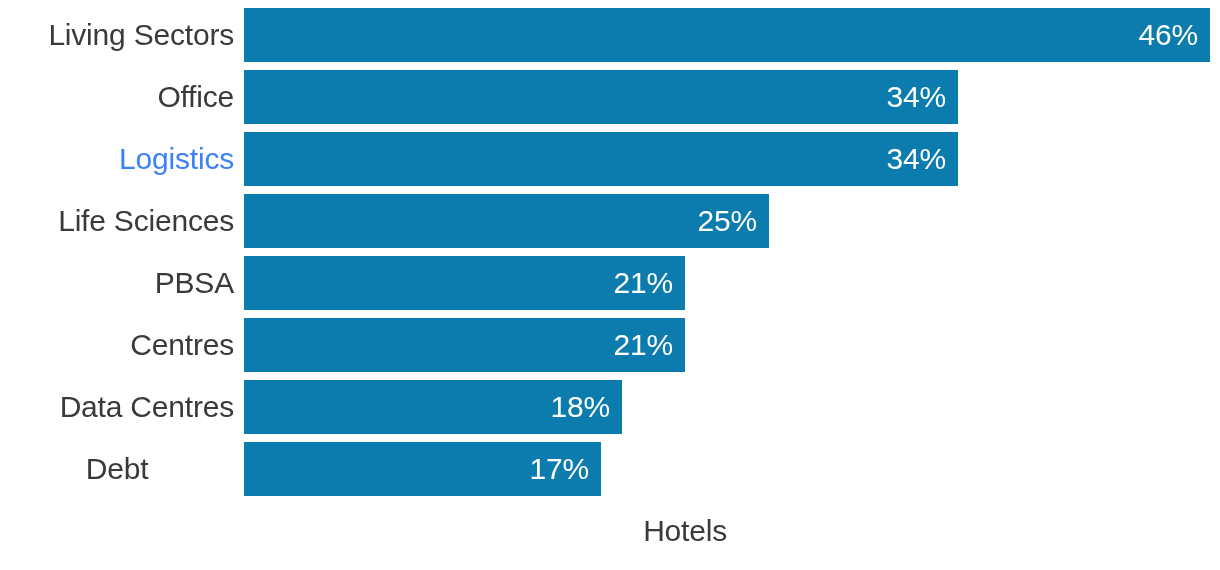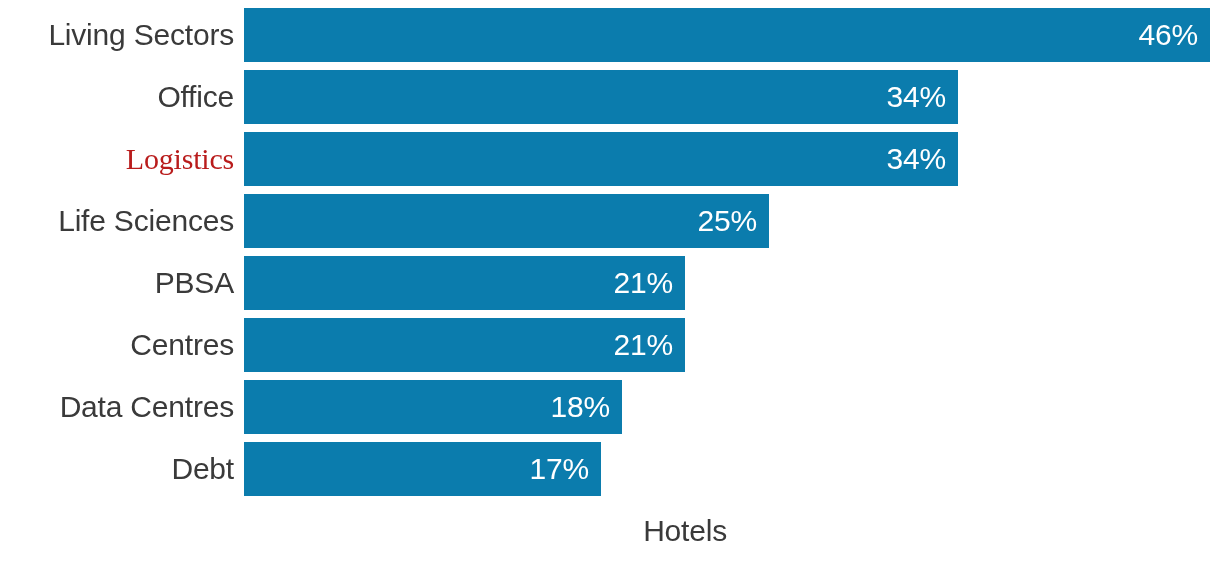--- a/index.html
+++ b/index.html
@@ -82,21 +82,21 @@
   <div class="row">
     <div class="cat-label" style="color: rgb(58, 58, 58);">Office</div>
     <div class="track">
       <div class="bar" style="width: 714px; background: rgb(11, 124, 173);">
         <span class="bar-value" style="color: rgb(255, 255, 255);">34%</span>
       </div>
     </div>
   </div>
 
   <div class="row">
-    <div class="cat-label" style="color: #b91c1c; font-family: Liberation Serif, serif;">Logistics</div>
+    <div class="cat-label" style="color: #3b82f6;">Logistics</div>
     <div class="track">
       <div class="bar" style="width: 714px; background: rgb(11, 124, 173);">
         <span class="bar-value" style="color: rgb(255, 255, 255);">34%</span>
       </div>
     </div>
   </div>
 
   <div class="row">
     <div class="cat-label" style="color: rgb(58, 58, 58);">Life Sciences</div>
     <div class="track">
@@ -127,21 +127,21 @@
   <div class="row">
     <div class="cat-label" style="color: rgb(58, 58, 58);">Data Centres</div>
     <div class="track">
       <div class="bar" style="width: 378px; background: rgb(11, 124, 173);">
         <span class="bar-value" style="color: rgb(255, 255, 255);">18%</span>
       </div>
     </div>
   </div>
 
   <div class="row">
-    <div class="cat-label" style="color: rgb(58, 58, 58);">Debt</div>
+    <div class="cat-label" style="color: rgb(58, 58, 58); text-align: center;">Debt</div>
     <div class="track">
       <div class="bar" style="width: 357px; background: rgb(11, 124, 173);">
         <span class="bar-value" style="color: rgb(255, 255, 255);">17%</span>
       </div>
     </div>
   </div>
 
   <div class="row">
     <div class="cat-label" style="color: rgb(58, 58, 58);">Hotels</div>
     <div class="track">

